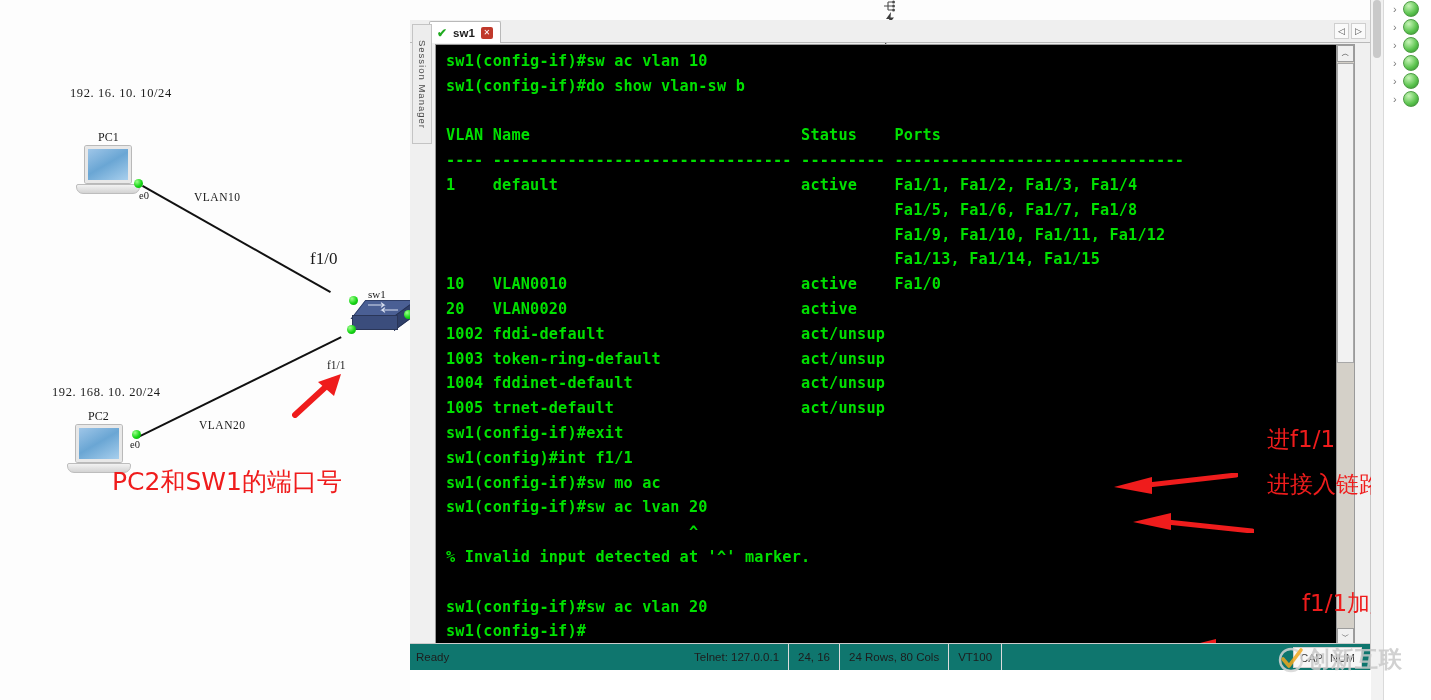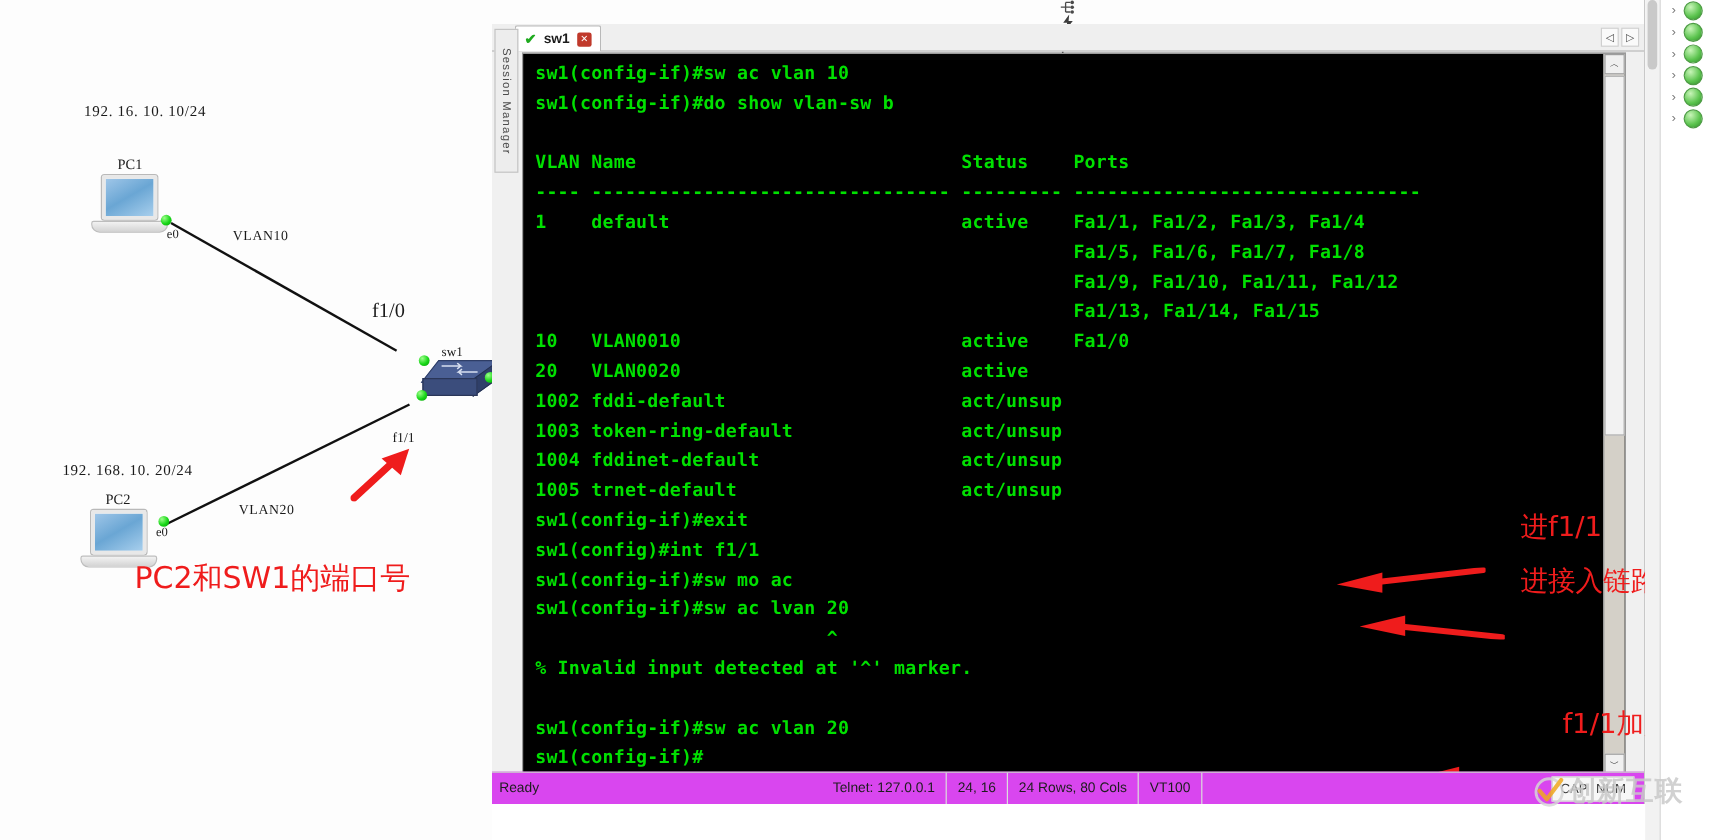--- a/index.html
+++ b/index.html
@@ -166,21 +166,21 @@
   }
   #sb-up{position:absolute;top:0;left:0;}
   #sb-down{position:absolute;bottom:0;left:0;}
   #sb-thumb{
     position:absolute;top:18px;left:0;width:17px;height:300px;
     background:#f2f2f2;border:1px solid #a8a8a8;box-sizing:border-box;
   }
 
   #statusbar{
     position:absolute;left:0;bottom:0;width:960px;height:26px;
-    background:#d946ef;border-top:1px solid #cdcdcd;
+    background:#0f766e;border-top:1px solid #cdcdcd;
     display:flex;align-items:center;font-size:11.5px;color:#1d1d1d;
   }
   .sb-cell{
     height:26px;display:flex;align-items:center;padding:0 9px;
     border-right:1px solid #dcdcdc;
   }
   #sb-ready{flex:0 0 260px;border-right:none;padding-left:6px;}
   #sb-spacer{flex:1;border-right:1px solid #dcdcdc;}
   #sb-caps{
     position:absolute;right:8px;top:3px;height:19px;

